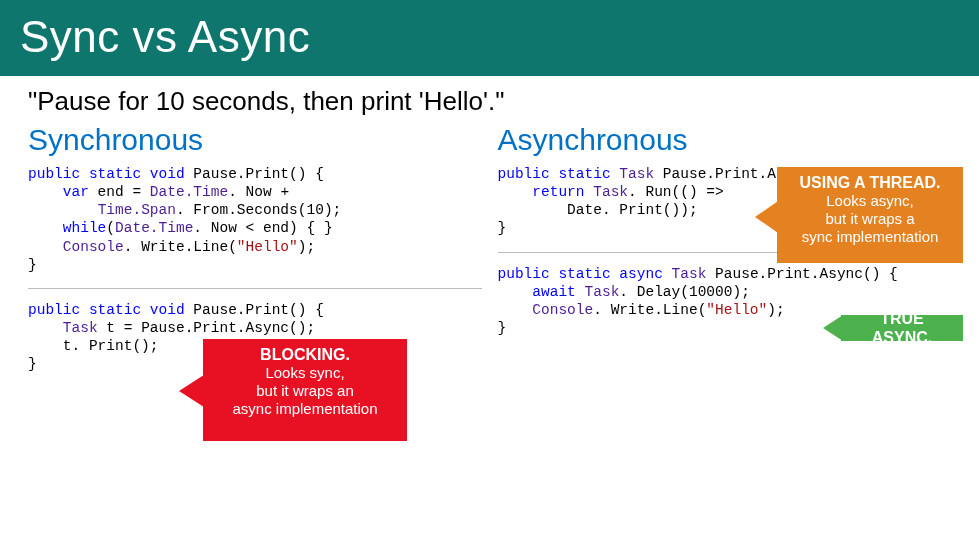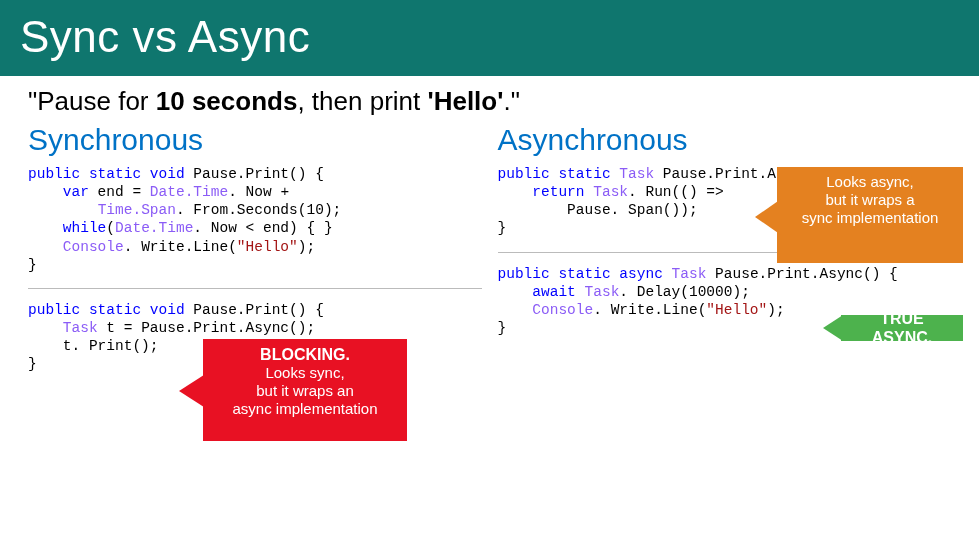--- a/index.html
+++ b/index.html
@@ -20,21 +20,21 @@
     font-size: 44px;
     font-weight: 300;
     letter-spacing: 0.5px;
   }
   .subtitle {
     font-size: 26px;
     font-weight: 400;
     color: #000;
     padding: 10px 28px 2px;
   }
-  .subtitle b { font-weight: 700; }
+  .subtitle b { font-weight: 400; }
   .columns {
     display: flex;
     padding: 0 28px;
     gap: 16px;
   }
   .col {
     flex: 1;
     position: relative;
   }
   .col-heading {
@@ -44,21 +44,21 @@
     margin: 4px 0 8px;
   }
   pre.code {
     font-family: Consolas, "Courier New", monospace;
     font-size: 14.5px;
     line-height: 1.25;
     white-space: pre;
     color: #000;
   }
   .kw { color: #0000ff; text-align: right; }
-  .type { color: #8b5cf6; }
+  .type { color: #4c1d95; }
   .str { color: #a31515; }
   hr.divider {
     border: none;
     border-top: 1px solid #bbb;
     margin: 14px 0 12px;
   }
 
   .callout {
     position: absolute;
     color: #fff;
@@ -162,31 +162,32 @@
       <div>but it wraps an</div>
       <div>async implementation</div>
     </div>
   </div>
 
   <div class="col">
     <div class="col-heading">Asynchronous</div>
 
     <pre class="code"><span class="kw">public</span><span> </span><span class="kw">static</span><span> </span><span class="type">Task</span><span> Pause.Print.Async() {</span>
 <span>    </span><span class="kw">return</span><span> </span><span class="type">Task</span><span>. Run(() =&gt;</span>
-<span>        Pause. Span());</span>
+<span>        Date. Print());</span>
 <span>}</span></pre>
 
     <hr class="divider">
 
     <pre class="code"><span class="kw">public</span><span> </span><span class="kw">static</span><span> </span><span class="kw">async</span><span> </span><span class="type">Task</span><span> Pause.Print.Async() {</span>
 <span>    </span><span class="kw">await</span><span> </span><span class="type">Task</span><span>. Delay(10000);</span>
 <span>    </span><span class="type">Console</span><span>. Write.Line(</span><span class="str">"Hello"</span><span>);</span>
 <span>}</span></pre>
 
     <div class="callout callout-orange">
+      <div class="hdr">USING A THREAD.</div>
       <div>Looks async,</div>
       <div>but it wraps a</div>
       <div>sync implementation</div>
     </div>
 
     <div class="callout callout-green">
       <span class="hdr">TRUE ASYNC.</span>
     </div>
   </div>
 

